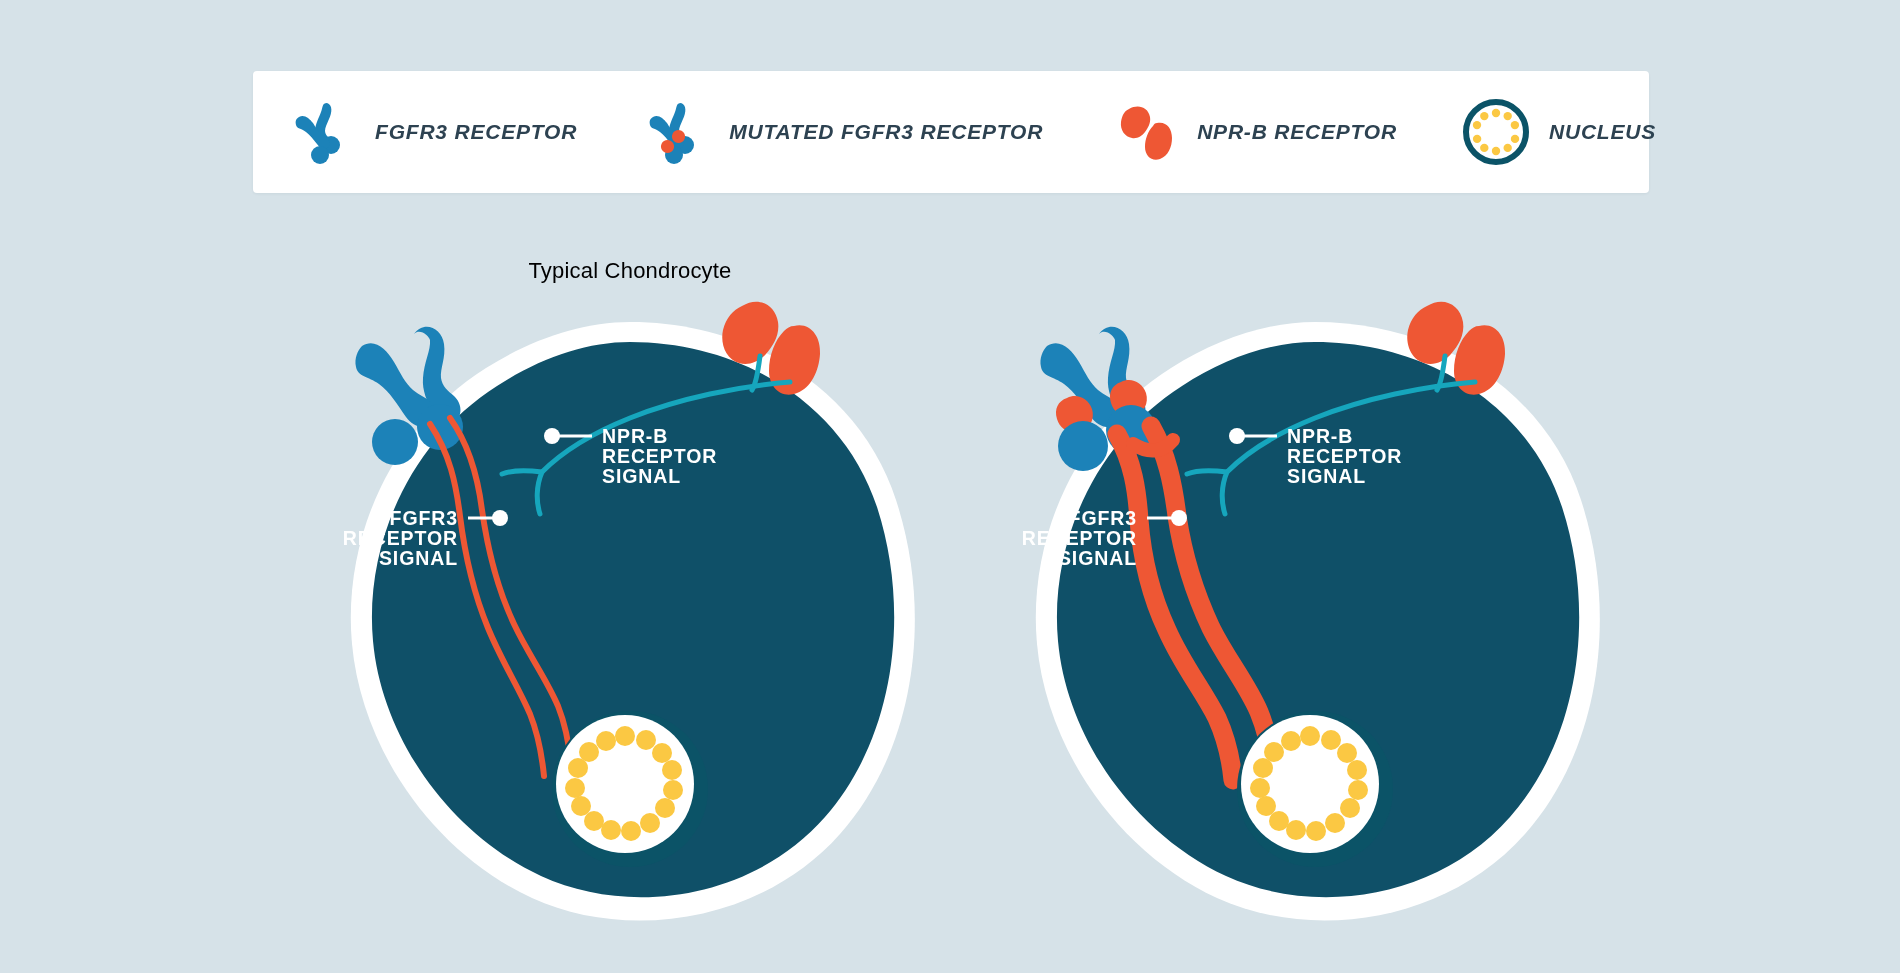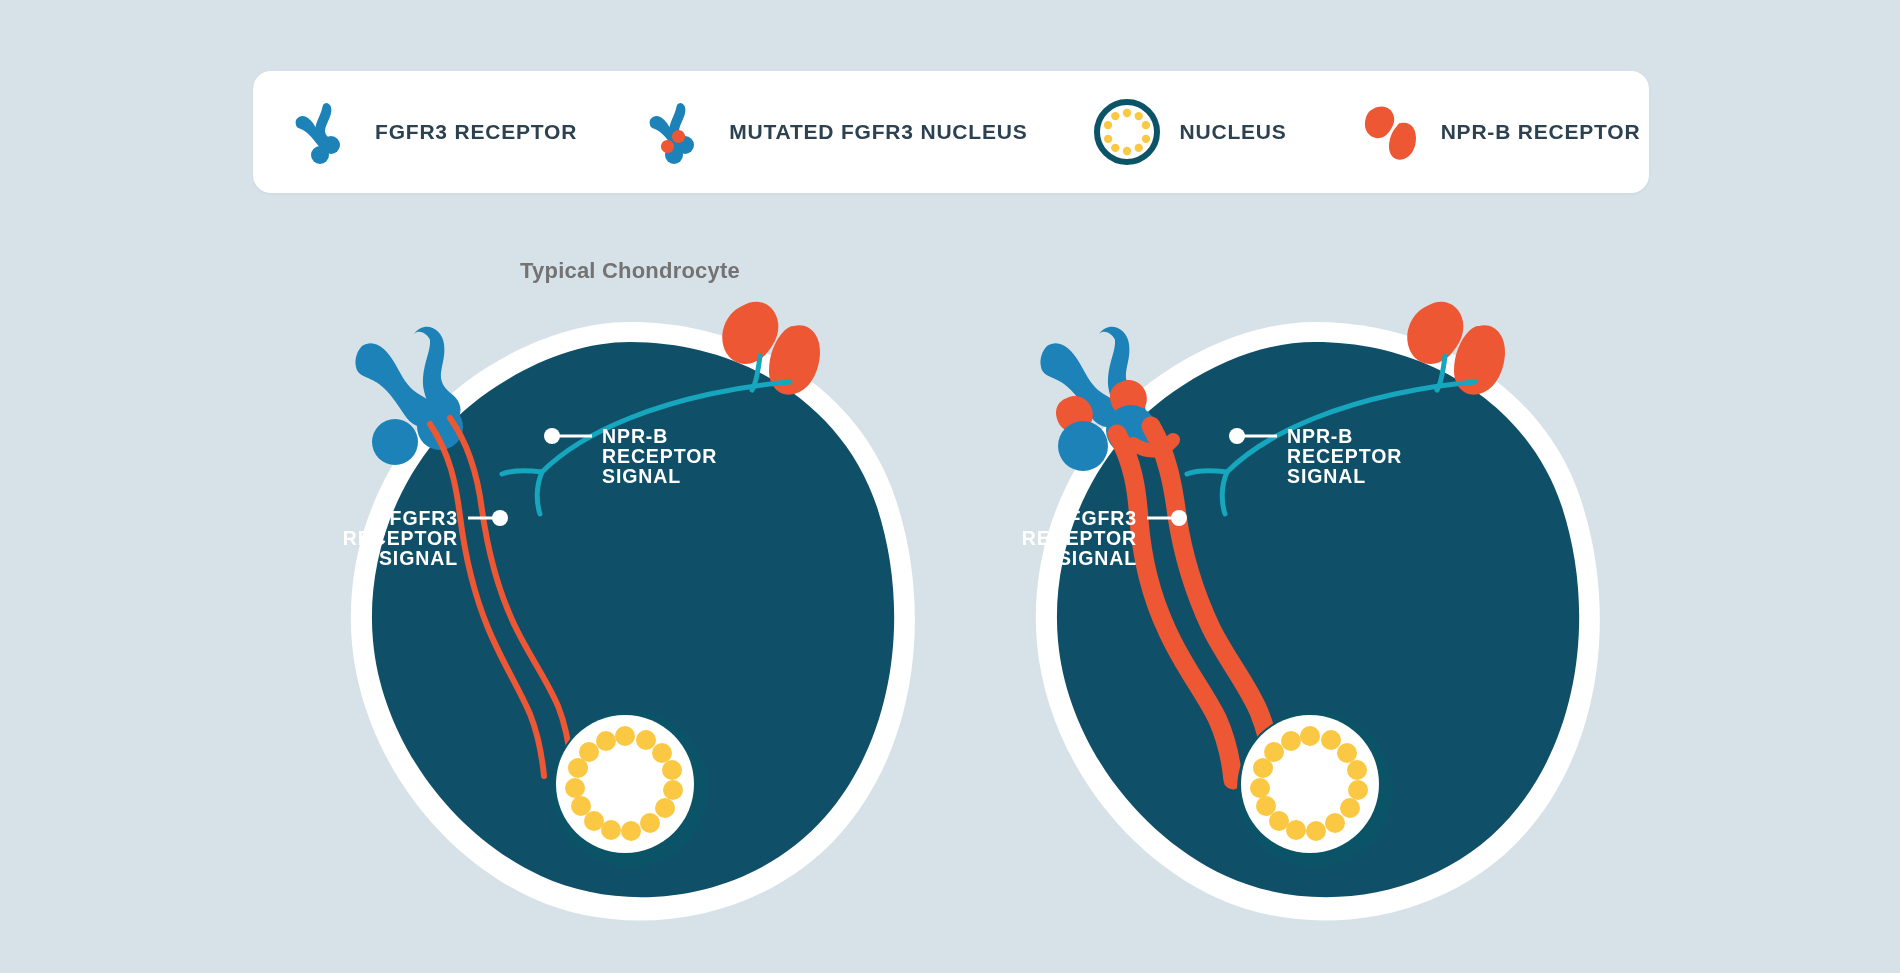--- a/index.html
+++ b/index.html
@@ -10,25 +10,26 @@
     overflow: hidden;
   }
   #stage { position: relative; width: 1900px; height: 973px; }
 
   
   .legend {
     position: absolute;
     left: 253px; top: 71px;
     width: 1396px; height: 122px;
     background: #ffffff;
-    border-radius: 18px;
+    border-radius: 4px;
     display: flex;
     align-items: center;
     justify-content: flex-start;
     box-shadow: 0 1px 3px rgba(20,50,70,0.06);
+    font-style: italic;
   }
   .legend-item {
     display: flex;
     align-items: center;
     gap: 16px;
   }
   .legend-item .lg-icon { flex: 0 0 auto; display:block; }
   .legend-label {
     color: #2d4251;
     font-size: 21px;
@@ -41,23 +42,23 @@
   .li-2 { margin-left: 64px; }
   .li-3 { margin-left: 62px; }
 
   
   .panel { position: absolute; top: 258px; width: 620px; height: 680px; }
   .panel-left  { left: 320px; }
   .panel-right { left: 1005px; }
 
   .panel-title {
     text-align: center;
-    color: #737373;
+    color: #000000;
     font-size: 22px;
-    font-weight: bold;
+    font-weight: normal;
     letter-spacing: 0.2px;
     height: 40px;
   }
   .cell-canvas { position: absolute; top: 36px; left: 0; }
 
   .callout-text {
     font-size: 19.5px;
     font-weight: bold;
     fill: #ffffff;
     letter-spacing: 0.9px;
@@ -88,50 +89,50 @@
           <path d="M42 8 c6 2 5 10 2 16 c-2 5 -4 8 -4 12 c0 3 2 5 4 7 c3 3 3 8 0 10 c-3 2 -7 1 -9 -2 c-3 -5 -5 -9 -5 -14 c0 -8 4 -14 6 -20 c2 -5 1 -9 6 -9 z"></path>
           <circle cx="46" cy="50" r="9"></circle>
           <path d="M14 22 c5 -3 10 1 14 6 c3 5 5 8 8 11 c2 2 5 3 7 5 c3 3 2 8 -1 9 c-4 2 -8 -1 -10 -4 c-4 -5 -7 -9 -11 -12 c-5 -4 -9 -3 -10 -7 c-1 -4 0 -6 3 -8 z"></path>
           <circle cx="35" cy="60" r="9"></circle>
         </g>
         <g fill="#ee5734">
           <path d="M36 36 c3 -2 7 -1 9 2 c2 3 1 7 -2 9 c-3 2 -7 1 -9 -2 c-2 -3 -1 -7 2 -9 z"></path>
           <path d="M25 46 c3 -2 7 -1 9 2 c2 3 1 7 -2 9 c-3 2 -7 1 -9 -2 c-2 -3 -1 -7 2 -9 z"></path>
         </g>
       </svg>
-      <span class="legend-label">MUTATED FGFR3 NUCLEUS</span>
+      <span class="legend-label">MUTATED FGFR3 RECEPTOR</span>
+    </div>
+
+    <div class="legend-item li-2">
+      <svg class="lg-icon" width="74" height="74" viewBox="0 0 74 74">
+        <g fill="#ee5734">
+          <path d="M22 14 c9 -5 19 -2 21 8 c1 6 -2 11 -5 15 c-3 4 -8 7 -13 6 c-7 -1 -12 -8 -11 -16 c1 -6 3 -11 8 -13 z"></path>
+          <path d="M50 28 c9 -2 15 5 15 15 c0 9 -4 18 -12 21 c-8 3 -15 -3 -15 -12 c0 -8 3 -16 8 -21 c1 -2 2 -3 4 -3 z"></path>
+        </g>
+      </svg>
+      <span class="legend-label">NPR-B RECEPTOR</span>
     </div>
 
     <div class="legend-item li-3">
       <svg class="lg-icon" width="74" height="74" viewBox="0 0 74 74">
         <circle cx="37" cy="37" r="30" fill="none" stroke="#0b5367" stroke-width="6"></circle>
         <g fill="#fbc843">
           <circle cx="37" cy="18" r="4.2"></circle>
             <circle cx="48.7" cy="21.1" r="4.2"></circle>
           <circle cx="55.9" cy="30.1" r="4.2"></circle>
             <circle cx="56" cy="43.9" r="4.2"></circle>
           <circle cx="48.7" cy="52.9" r="4.2"></circle>
             <circle cx="37" cy="56" r="4.2"></circle>
           <circle cx="25.3" cy="52.9" r="4.2"></circle>
             <circle cx="18.1" cy="43.9" r="4.2"></circle>
           <circle cx="18" cy="30.1" r="4.2"></circle>
             <circle cx="25.3" cy="21.1" r="4.2"></circle>
         </g>
       </svg>
       <span class="legend-label">NUCLEUS</span>
-    </div>
-
-    <div class="legend-item li-2">
-      <svg class="lg-icon" width="74" height="74" viewBox="0 0 74 74">
-        <g fill="#ee5734">
-          <path d="M22 14 c9 -5 19 -2 21 8 c1 6 -2 11 -5 15 c-3 4 -8 7 -13 6 c-7 -1 -12 -8 -11 -16 c1 -6 3 -11 8 -13 z"></path>
-          <path d="M50 28 c9 -2 15 5 15 15 c0 9 -4 18 -12 21 c-8 3 -15 -3 -15 -12 c0 -8 3 -16 8 -21 c1 -2 2 -3 4 -3 z"></path>
-        </g>
-      </svg>
-      <span class="legend-label">NPR-B RECEPTOR</span>
     </div>
 
   </div>
 
   <div class="panel panel-left">
     <div class="panel-title">Typical Chondrocyte</div>
 
     <svg class="cell-canvas" width="620" height="640" viewBox="0 0 620 640">
 
       <path d="M310 28 C432 28 540 96 576 206 C612 316 598 452 520 540 C442 628 308 648 212 604

